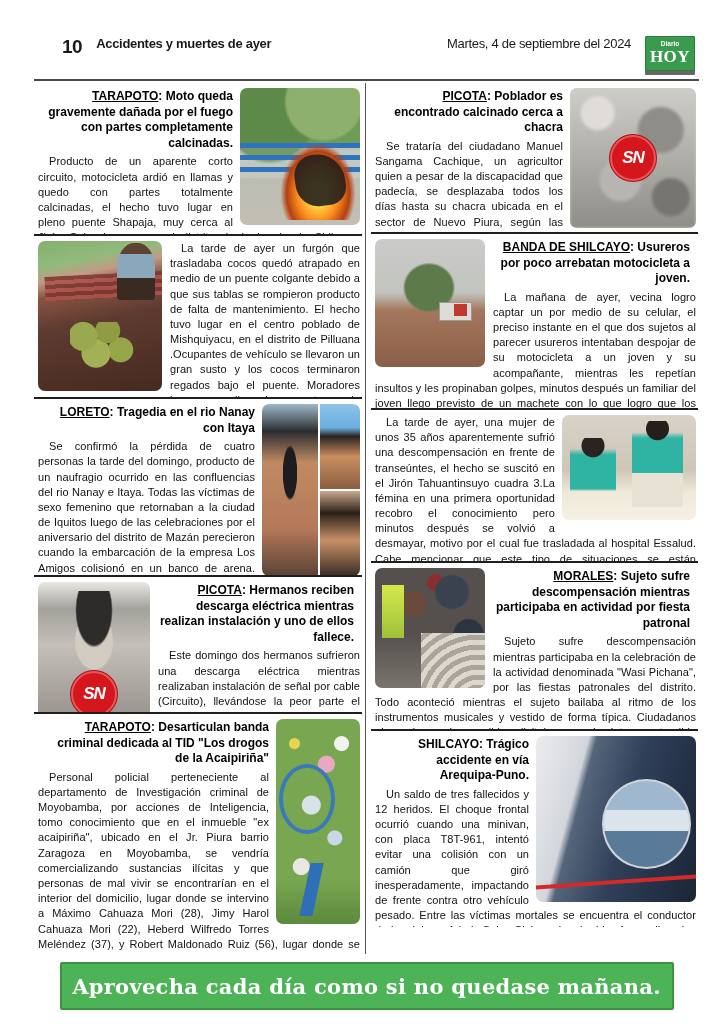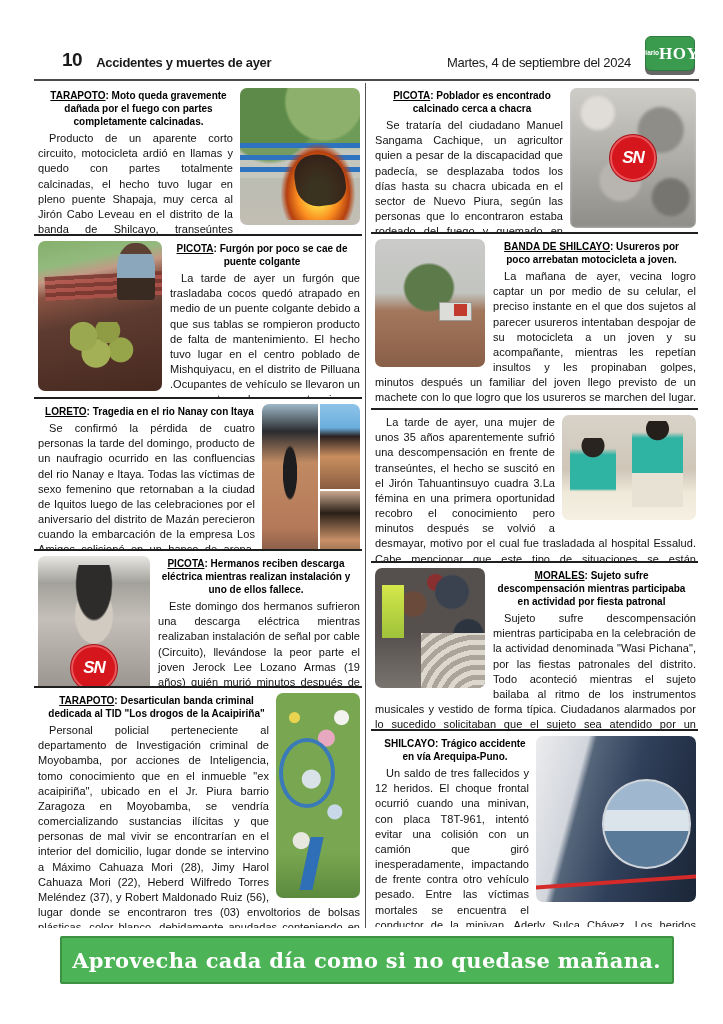--- a/index.html
+++ b/index.html
@@ -5,53 +5,53 @@
   * { margin:0; padding:0; box-sizing:border-box; }
   html,body { background:#fff; }
   body {
     width:723px; height:1024px;
     font-family:"Liberation Sans", sans-serif;
     color:#1a1a1a; position:relative; overflow:hidden;
   }
   .page { position:absolute; inset:0; padding:36px 24px 0 34px; }
 
   
-  .hdr { display:flex; align-items:flex-end; gap:14px; padding:0 4px 8px 28px;
+  .hdr { display:flex; align-items:flex-start; gap:14px; padding:0 4px 8px 28px;
          border-bottom:2.5px solid #4a4a4a; }
   .hdr .pageno { font-size:19px; font-weight:bold; letter-spacing:-.5px; }
   .hdr .section { font-size:13px; font-weight:bold; letter-spacing:-.3px; padding-bottom:1px;}
   .hdr .spacer { flex:1; }
   .hdr .date { font-size:13px; letter-spacing:-.3px; padding-bottom:1px; }
   .logo { width:50px; height:35px; background:#3a9a4e; border:1px solid #2d7a3d;
-          display:flex; flex-direction:row; align-items:center; justify-content:center;
-          color:#fff; border-radius:6px; box-shadow:0 4px 0 #666; }
+          display:flex; flex-direction:column; align-items:center; justify-content:center;
+          color:#fff; border-radius:1px; box-shadow:0 4px 0 #666; }
   .logo .lt { font-size:6.5px; font-weight:bold; line-height:1; }
   .logo .lm { font-family:"Liberation Serif", serif; font-size:17px; font-weight:bold; line-height:1.05; letter-spacing:.5px;}
 
   
   .cols { display:flex; margin-top:2px; }
   .col { width:332px; }
   .col.left  { border-right:1.5px solid #555; padding-right:3px; }
   .col.right { padding-left:5px; }
 
   article { overflow:hidden; padding:5px 2px 4px 4px; border-bottom:2px solid #1e1e1e; }
   article.last { border-bottom:none; }
 
-  .atitle { font-size:10px; font-weight:bold; text-align:center; line-height:1.3;
+  .atitle { font-size:12px; font-weight:bold; text-align:right; line-height:1.3;
             margin:1px 6px 3px 6px; color:#000; }
   .u { text-decoration:underline; }
   .abody { font-size:11px; line-height:1.38; text-align:justify; text-indent:11px;
            color:#111; letter-spacing:.05px; }
 
   .photo { position:relative; overflow:hidden; border-radius:7px; background:#ccc; }
   .photo.fr { float:right; margin:0 0 3px 7px; }
   .photo.fl { float:left;  margin:0 8px 3px 0; }
 
   
-  .h-l1{height:153px}.h-l2{height:163px}.h-l3{height:152px}.h-l4{height:137px}.h-l5{height:240px}
+  .h-l1{height:153px}.h-l2{height:163px}.h-l3{height:178px}.h-l4{height:137px}.h-l5{height:240px}
   .h-r1{height:151px}.h-r2{height:176px}.h-r3{height:153px}.h-r4{height:168px}.h-r5{height:196px}
 
   
   .ph-moto { width:120px; height:137px;
     background:radial-gradient(circle at 70% 10%, #8db06c 0 25%, transparent 27%),
                radial-gradient(circle at 25% 22%, #5d8a48 0 30%, transparent 33%),
                linear-gradient(180deg,#6f9b58 0 40%,#9fb48c 42%,#b9bdb2 46%,#c2beb4 100%); }
   .ph-moto .rail { position:absolute; left:0; right:0; top:40%; height:26%;
     background:repeating-linear-gradient(180deg,#2e73c0 0 5px, rgba(255,255,255,.15) 5px 12px); }
   .ph-moto .fire { position:absolute; right:4%; bottom:4%; width:62%; height:55%;
@@ -189,21 +189,20 @@
         <h3 class="atitle"><span class="u">TARAPOTO</span><span>: Moto queda gravemente dañada por el fuego con partes completamente calcinadas.</span></h3>
         <p class="abody">Producto de un aparente corto circuito, motocicleta ardió en llamas y quedo con partes totalmente calcinadas, el hecho tuvo lugar en pleno puente Shapaja, muy cerca al Jirón Cabo Leveau en el distrito de la banda de Shilcayo, transeúntes consternados por lo ocurrido, dieron aviso al personal de serenazgo para que tomen las medidas pertinentes en esta situación. Cabe mencionar que no es la primera vez que se reporta este tipo de incidentes y se recomienda a los conductores hacer una revisión periódica de sus vehículos.</p>
       </article>
 
       <article class="h-l2">
         <div class="photo fl ph-cocos">
           <div class="frame"></div>
           <div class="person"></div>
           <div class="nuts"></div>
         </div>
-        <h3 class="atitle"><span class="u">PICOTA</span><span>: Furgón por poco se cae de puente colgante</span></h3>
         <p class="abody">La tarde de ayer un furgón que trasladaba cocos  quedó atrapado en medio de un puente colgante debido a que  sus tablas se rompieron producto  de falta de mantenimiento. El hecho tuvo lugar en el centro poblado de Mishquiyacu, en el distrito de Pilluana .Ocupantes de vehículo se llevaron un gran susto y los cocos terminaron regados bajo el puente.  Moradores hacen un llamado urgente  a la alcaldesa del sector a tomar acciones pertinentes.</p>
       </article>
 
       <article class="h-l3">
         <div class="photo fr ph-faces">
           <div class="fw"></div>
           <div class="fb"></div>
           <div class="fg"></div>
         </div>
         <h3 class="atitle"><span class="u">LORETO</span><span>: Tragedia en el rio Nanay con Itaya</span></h3>

